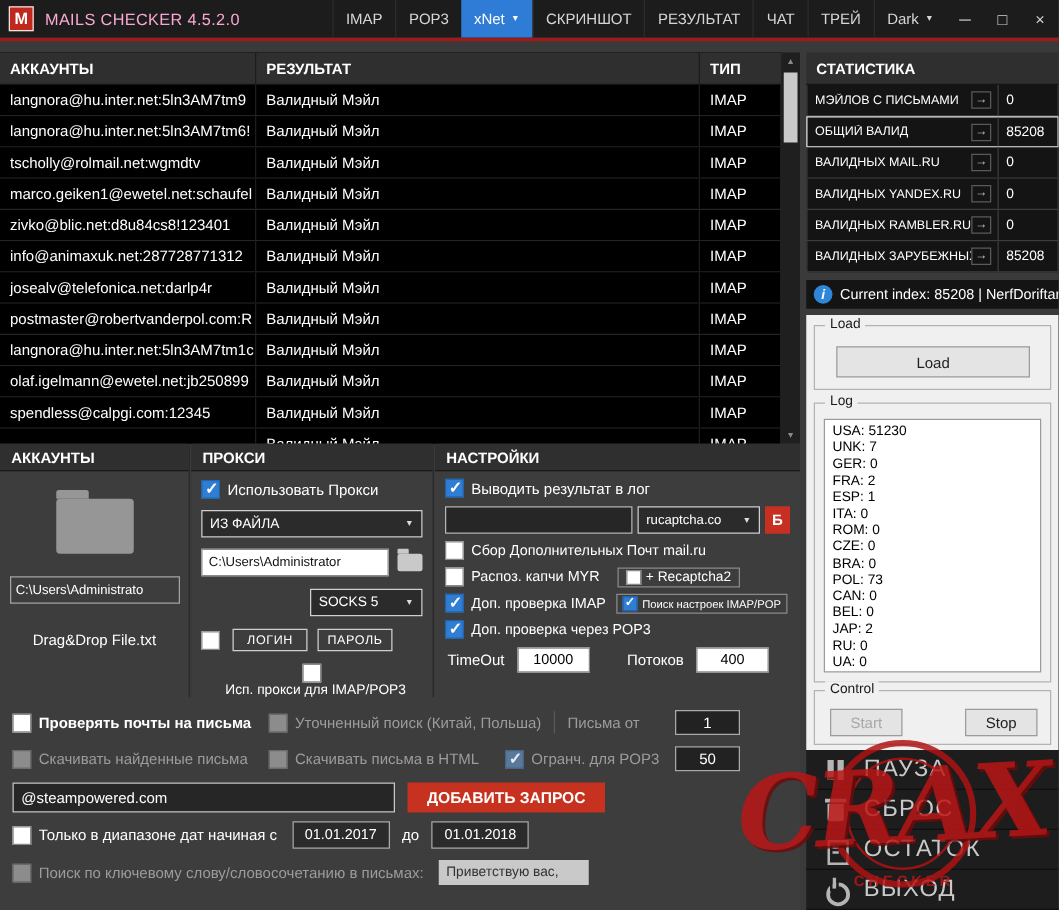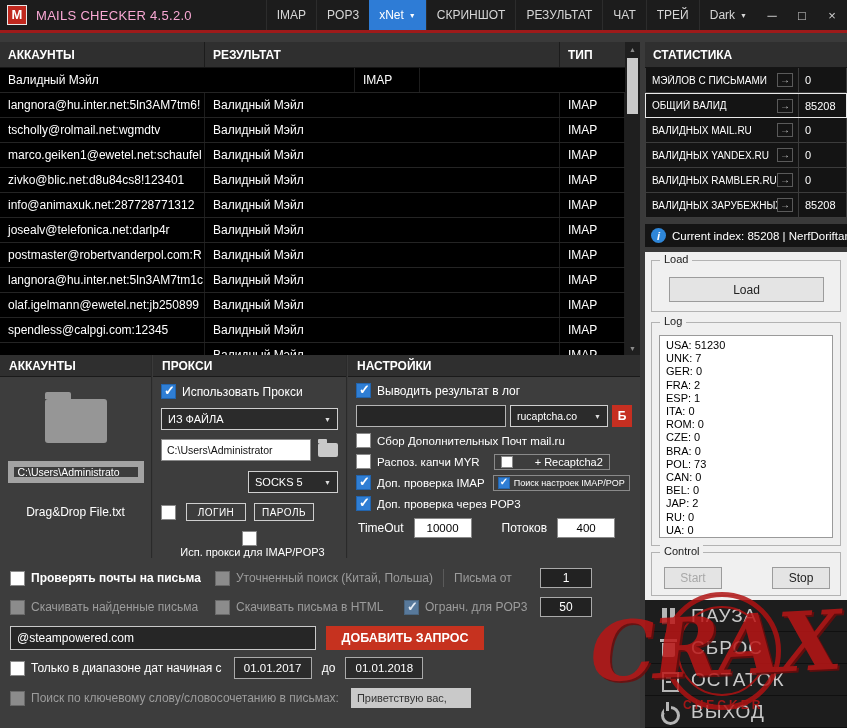--- a/index.html
+++ b/index.html
@@ -96,21 +96,21 @@
   .flexrow{display:flex;align-items:center;}
 
   .dd{background:#2b2b2b;border:1px solid #cfcfcf;color:#fff;font-size:11px;display:flex;align-items:center;padding:0 6px;height:22px;}
   .dd::after{content:"▼";font-size:7px;color:#ddd;margin-left:auto;padding-left:6px;}
   .input-dark{background:#262626;border:1px solid #b5b5b5;color:#fff;font-size:12px;display:flex;align-items:center;padding:0 6px;height:22px;cursor:text;white-space:nowrap;overflow:hidden;}
   .input-light{background:#fff;border:1px solid #8a8a8a;color:#111;font-size:10.5px;display:flex;align-items:center;padding:0 5px;height:22px;cursor:text;white-space:nowrap;overflow:hidden;}
 
   
   .folder-big{width:62px;height:44px;background:#969696;border-radius:3px;position:relative;margin:22px auto 0;}
   .folder-big::before{content:"";position:absolute;top:-7px;left:0;width:26px;height:7px;background:#969696;border-radius:2px 2px 0 0;}
-  .acc-path{margin:18px auto 0;width:136px;height:22px;border:6px solid #a3a3a3;background:#3d3d3d;color:#fff;font-size:10.5px;display:flex;align-items:center;padding-left:4px;white-space:nowrap;overflow:hidden;}
+  .acc-path{margin:18px auto 0;width:136px;height:22px;border:1px solid #a3a3a3;background:#3d3d3d;color:#fff;font-size:10.5px;display:flex;align-items:center;padding-left:4px;white-space:nowrap;overflow:hidden;}
   .acc-hint{margin-top:22px;text-align:center;color:#fff;font-size:12px;}
 
   
   .folder-small{width:20px;height:14px;background:#c9c9c9;border-radius:2px;position:relative;margin-left:7px;flex-shrink:0;}
   .folder-small::before{content:"";position:absolute;top:-4px;left:0;width:9px;height:4px;background:#c9c9c9;border-radius:1px 1px 0 0;}
   .btn-outline{border:1px solid #cfcfcf;color:#fff;font-size:10px;height:18px;display:flex;align-items:center;justify-content:center;letter-spacing:.5px;}
 
   
   .btn-red-sq{width:20px;height:22px;background:#c62f21;color:#fff;font-weight:bold;font-size:12px;display:flex;align-items:center;justify-content:center;flex-shrink:0;}
   .boxed{border:1px solid #8a8a8a;display:flex;align-items:center;padding:1px 6px;}
@@ -181,20 +181,21 @@
   <div class="redline"></div>
 
   <div class="table">
     <div class="thead">
       <div class="th w-acc">АККАУНТЫ</div>
       <div class="th w-res">РЕЗУЛЬТАТ</div>
       <div class="th w-type">ТИП</div>
     </div>
     <div id="tbody">
         <div class="trow">
+    <div class="td w-acc td-acc">langnora@hu.inter.net:5ln3AM7tm9</div>
     <div class="td w-res td-res">Валидный Мэйл</div>
     <div class="td w-type td-type">IMAP</div>
   </div>
         <div class="trow">
     <div class="td w-acc td-acc">langnora@hu.inter.net:5ln3AM7tm6!</div>
     <div class="td w-res td-res">Валидный Мэйл</div>
     <div class="td w-type td-type">IMAP</div>
   </div>
         <div class="trow">
     <div class="td w-acc td-acc">tscholly@rolmail.net:wgmdtv</div>
@@ -396,21 +397,21 @@
         </div>
         <div class="btn-red-sq">Б</div>
       </div>
       <div class="flexrow" style="margin-top:5px;height:17px;">
         <span class="cb"></span>
         <span class="cb-label" style="font-size:11.5px;">Сбор Дополнительных Почт mail.ru</span>
       </div>
       <div class="flexrow" style="margin-top:4px;height:17px;">
         <span class="cb"></span>
         <span class="cb-label" style="font-size:11.5px;">Распоз. капчи MYR</span>
-        <div class="boxed" style="margin-left:14px;gap:22px;">
+        <div class="boxed" style="margin-left:14px;gap:4px;">
           <span class="cb small"></span>
           <span class="cb-label" style="font-size:11px;margin-left:0;">+ Recaptcha2</span>
         </div>
       </div>
       <div class="flexrow" style="margin-top:4px;height:17px;">
         <span class="cb checked"></span>
         <span class="cb-label" style="font-size:11.5px;">Доп. проверка IMAP</span>
         <div class="boxed" style="margin-left:8px;gap:4px;padding:1px 4px;">
           <span class="cb small checked"></span>
           <span class="cb-label" style="font-size:9px;margin-left:0;">Поиск настроек IMAP/POP</span>

